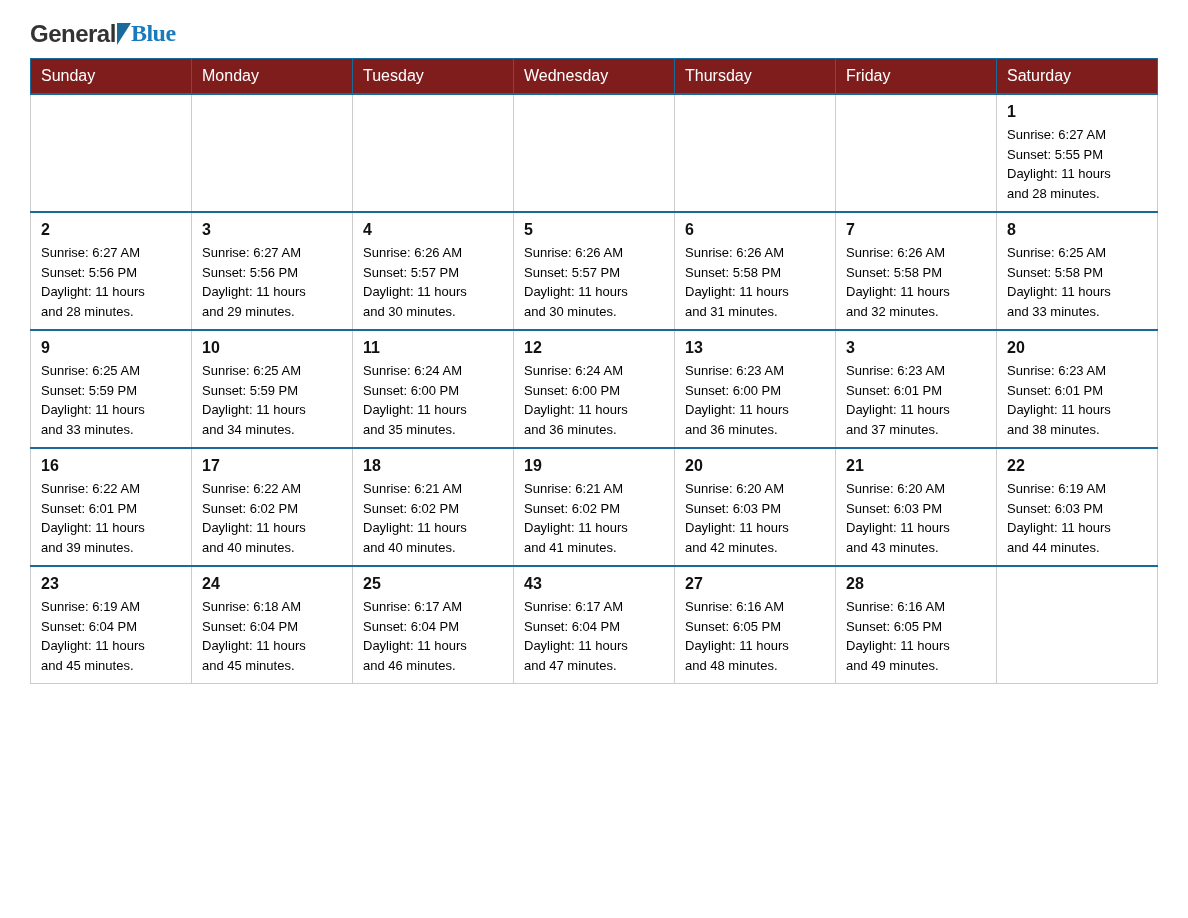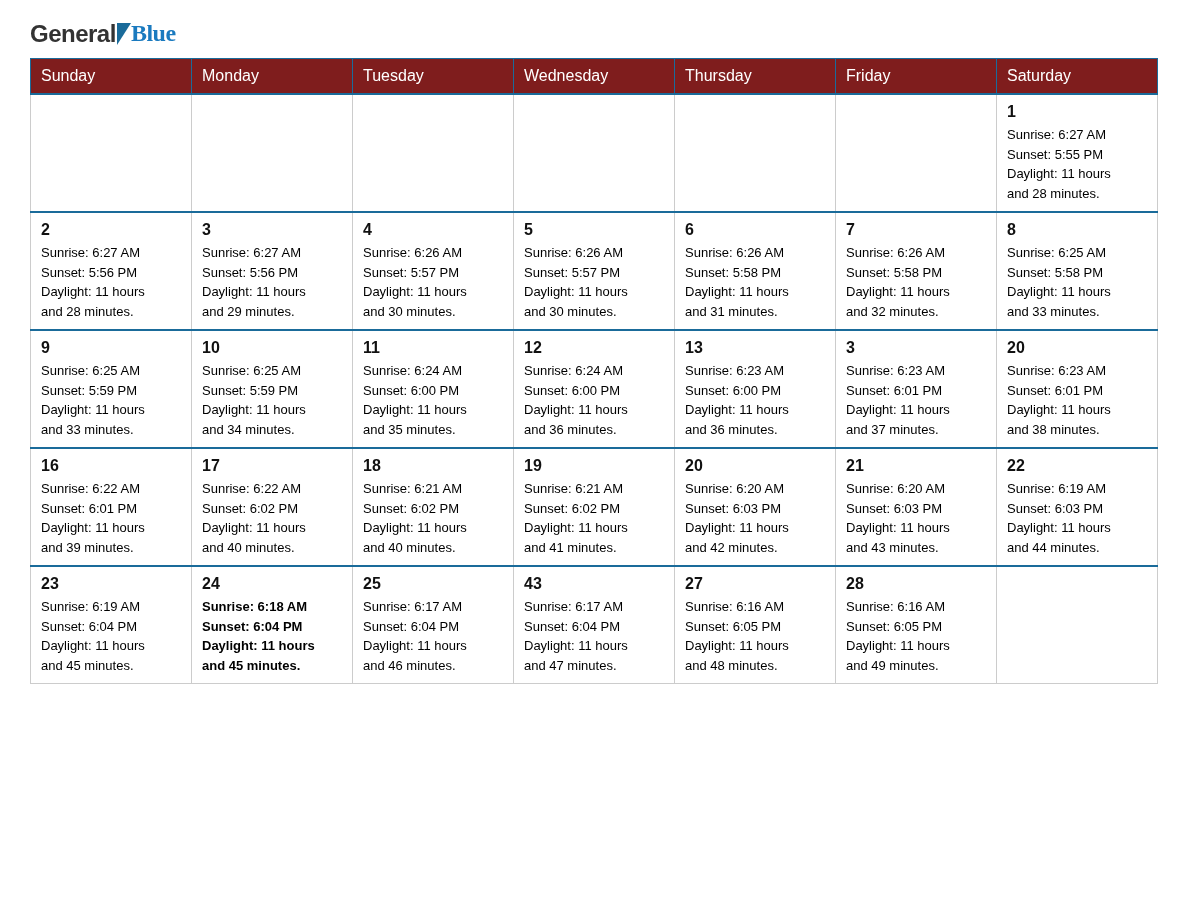--- a/index.html
+++ b/index.html
@@ -312,21 +312,21 @@
       <tr>
         <td>
           <span class="day-num">23</span>
           <div class="day-info" style="white-space: pre-line;">Sunrise: 6:19 AM
 Sunset: 6:04 PM
 Daylight: 11 hours
 and 45 minutes.</div>
         </td>
         <td>
           <span class="day-num">24</span>
-          <div class="day-info" style="white-space: pre-line; font-weight: bold;">Sunrise: 6:18 AM
+          <div class="day-info" style="white-space: pre-line;">Sunrise: 6:18 AM
 Sunset: 6:04 PM
 Daylight: 11 hours
 and 45 minutes.</div>
         </td>
         <td>
           <span class="day-num">25</span>
           <div class="day-info" style="white-space: pre-line;">Sunrise: 6:17 AM
 Sunset: 6:04 PM
 Daylight: 11 hours
 and 46 minutes.</div>

